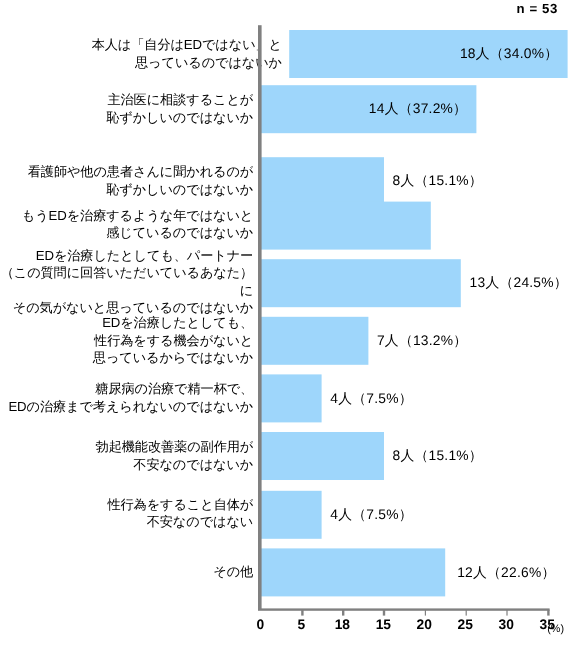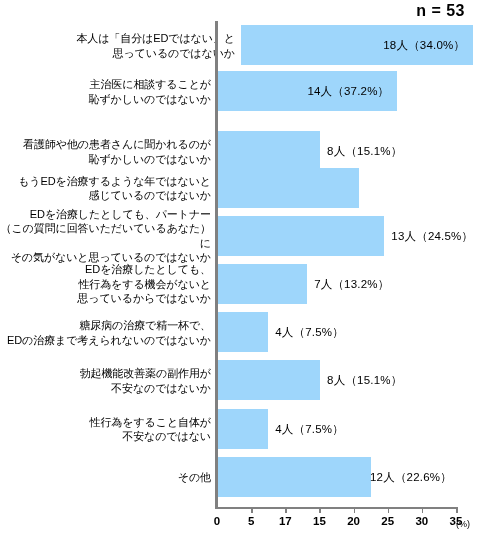--- a/index.html
+++ b/index.html
@@ -20,21 +20,21 @@
     position: relative;
     width: 483px;
     height: 545px;
   }
 
   
   #sample-size {
     position: absolute;
     top: 2px;
     right: 18px;
-    font-size: 16px;
+    font-size: 11px;
     font-weight: bold;
     letter-spacing: 0.5px;
     white-space: nowrap;
   }
 
   
   
   #plot {
     position: absolute;
     left: 0;
@@ -183,32 +183,32 @@
         </div>
         <div class="row" style="top: 408.6px;">
           <div class="cat-label">性行為をすること自体が
 不安なのではない</div>
           <div class="bar" style="width: 51.2143px; background: rgb(158, 214, 251);"></div>
           <div class="val-label" style="left: 275.214px;">4人（7.5%）</div>
         </div>
         <div class="row" style="top: 456.8px;">
           <div class="cat-label">その他</div>
           <div class="bar" style="width: 154.326px; background: rgb(158, 214, 251);"></div>
-          <div class="val-label" style="left: 370px;">12人（22.6%）</div>
+          <div class="val-label" style="left: 381px;">12人（22.6%）</div>
         </div>
       </div>
 
     <div id="axis-line-y"></div>
     <div id="axis-line-x"></div>
     <div id="ticks-container">
         <div class="tick-label" style="left: 217px;">0</div>
         <div class="tick" style="left: 251.143px; background: rgb(128, 128, 128);"></div>
         <div class="tick-label" style="left: 251.143px;">5</div>
         <div class="tick" style="left: 285.286px; background: rgb(128, 128, 128);"></div>
-        <div class="tick-label" style="left: 285.286px;">17</div>
+        <div class="tick-label" style="left: 285.286px;">18</div>
         <div class="tick" style="left: 319.429px; background: rgb(128, 128, 128);"></div>
         <div class="tick-label" style="left: 319.429px;">15</div>
         <div class="tick" style="left: 353.571px; background: rgb(128, 128, 128);"></div>
         <div class="tick-label" style="left: 353.571px;">20</div>
         <div class="tick" style="left: 387.714px; background: rgb(128, 128, 128);"></div>
         <div class="tick-label" style="left: 387.714px;">25</div>
         <div class="tick" style="left: 421.857px; background: rgb(128, 128, 128);"></div>
         <div class="tick-label" style="left: 421.857px;">30</div>
         <div class="tick" style="left: 456px; background: rgb(128, 128, 128);"></div>
         <div class="tick-label" style="left: 456px;">35</div>

